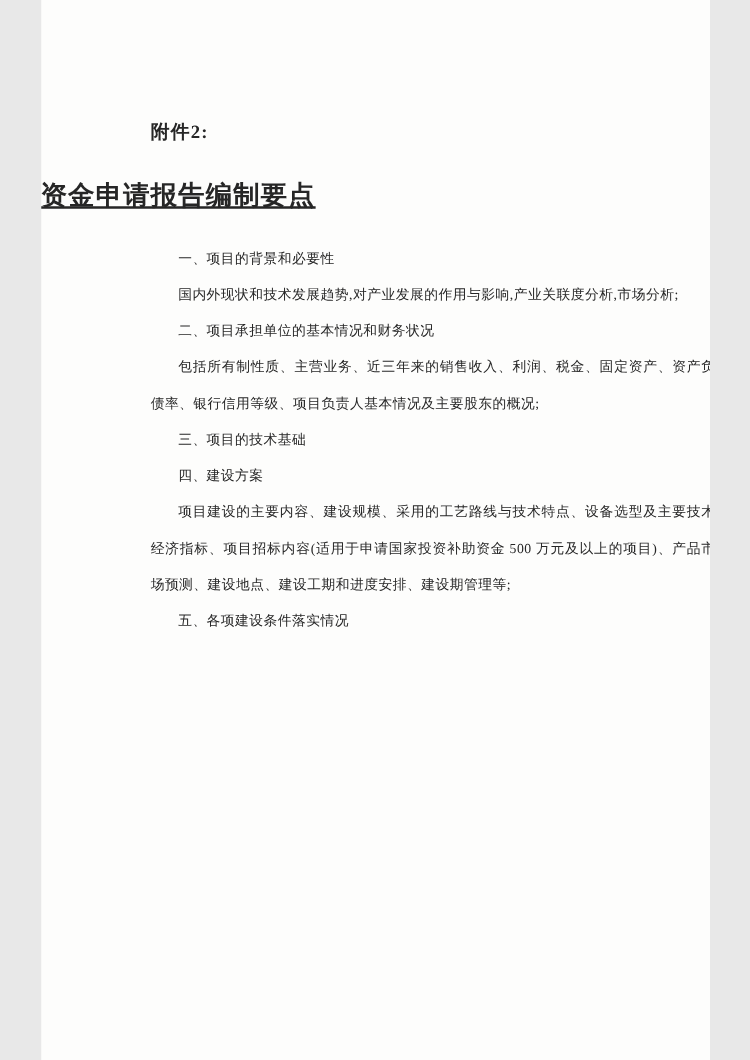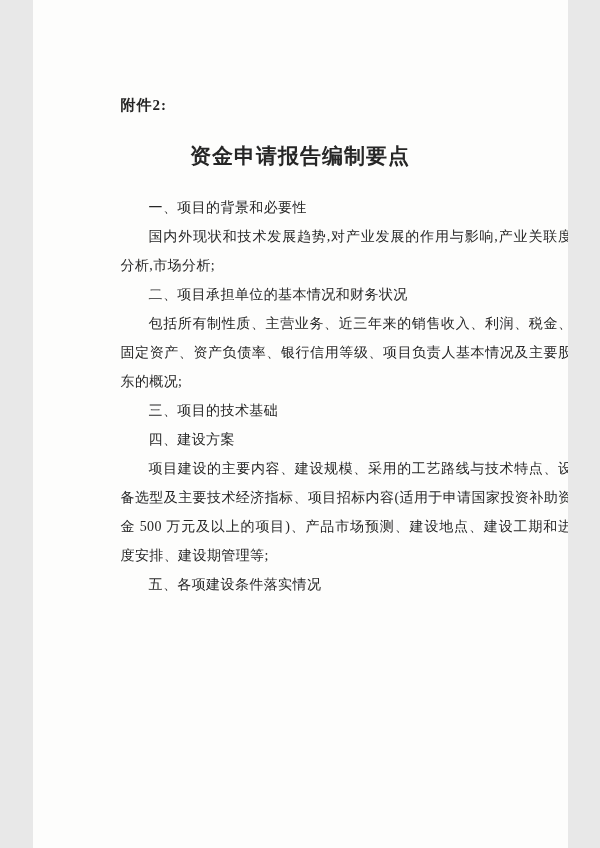--- a/index.html
+++ b/index.html
@@ -25,32 +25,33 @@
     font-size: 15px;
     font-weight: bold;
     letter-spacing: 1px;
     white-space: nowrap;
   }
   .doc-title {
     position: absolute;
     left: 0;
     top: 142px;
     width: 100%;
-    text-align: center;
+    text-align: left;
     font-size: 21px;
     font-weight: bold;
     letter-spacing: 1px;
     white-space: nowrap;
+    text-decoration: underline;
   }
   .doc-body {
     position: absolute;
     left: 88px;
     top: 193px;
     width: 452px;
-    font-size: 14px;
+    font-size: 11px;
     line-height: 29px;
     text-align: justify;
     text-justify: inter-character;
   }
   .doc-body p {
     margin: 0;
     padding: 0;
     text-indent: 2em;
     letter-spacing: 0.4px;
   }

